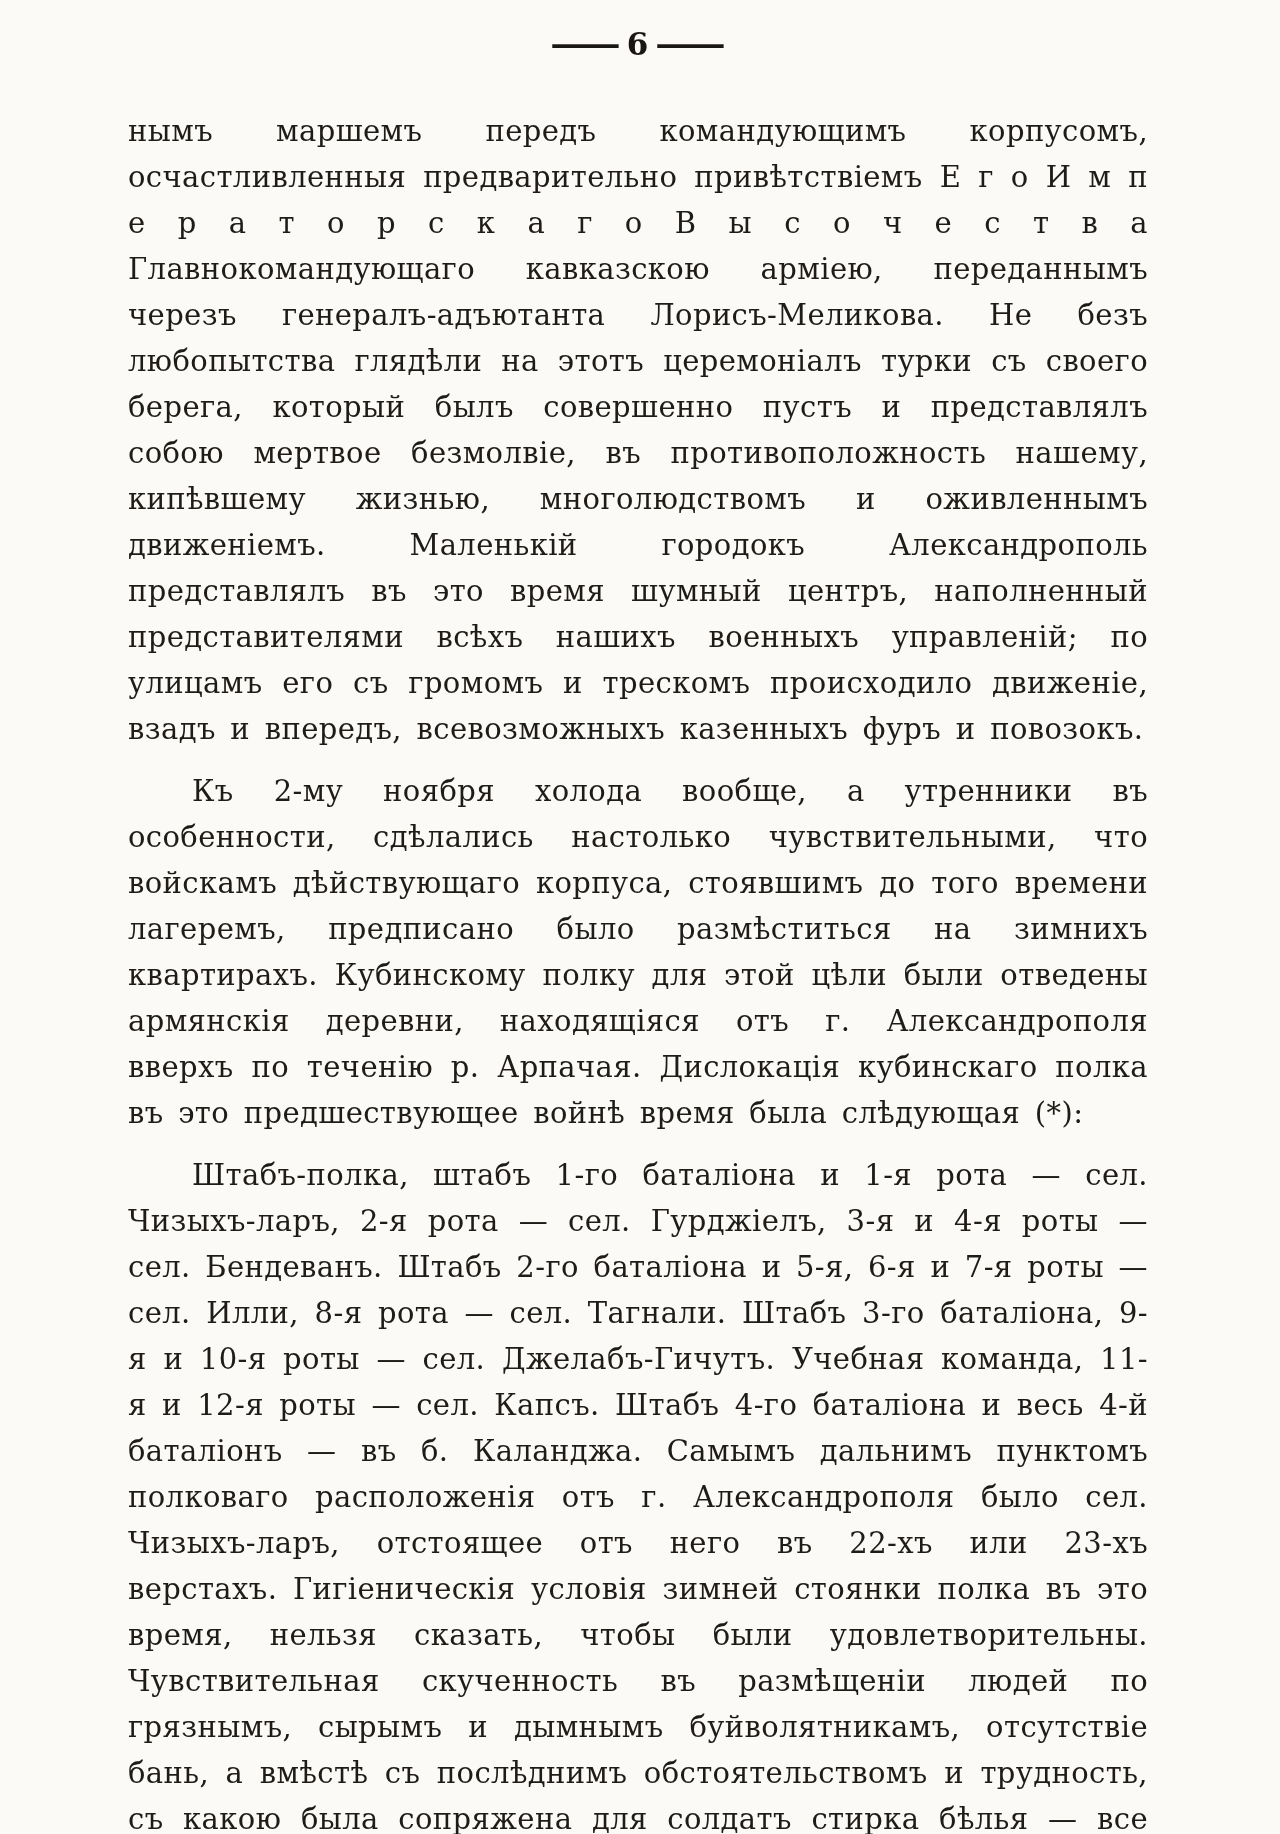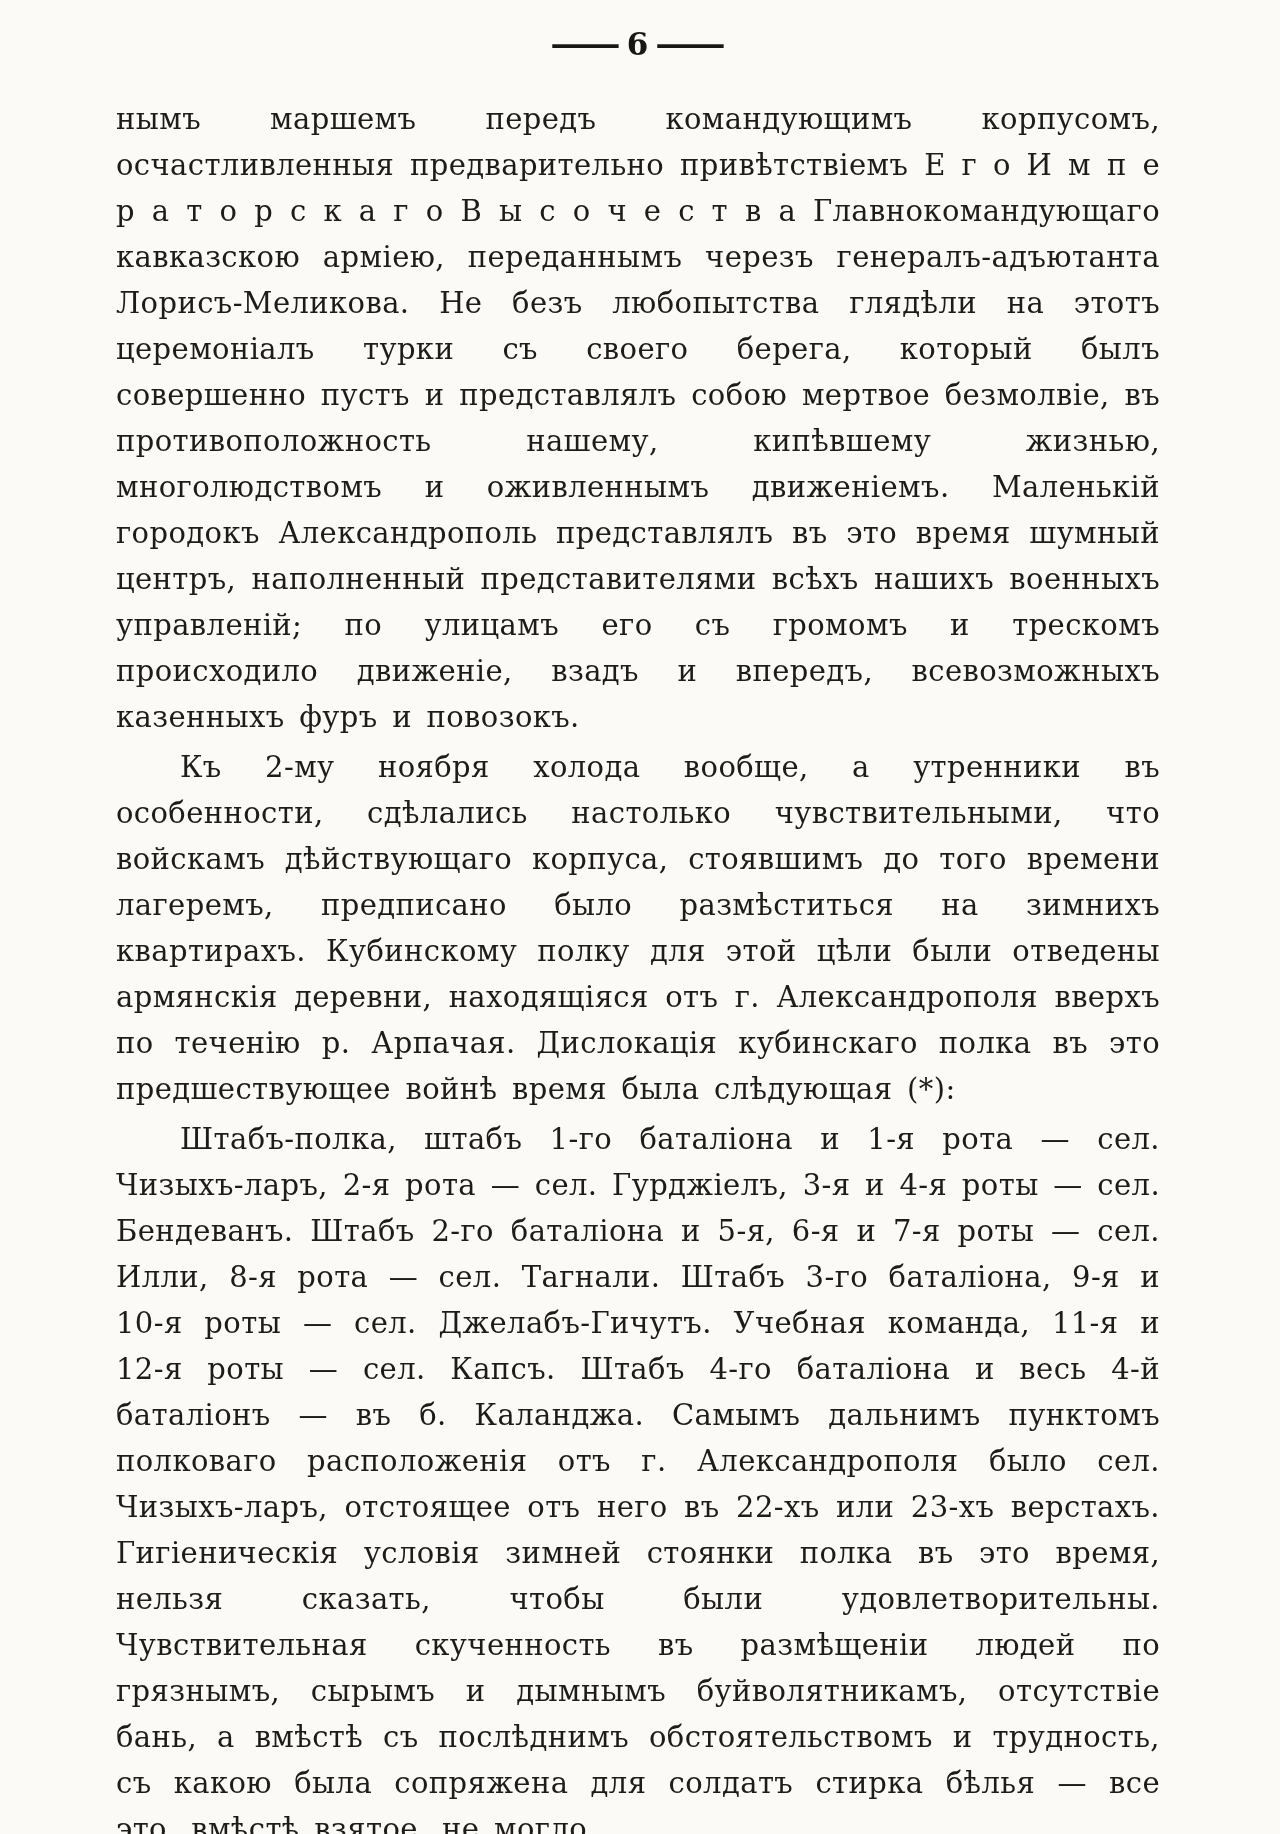--- a/index.html
+++ b/index.html
@@ -42,21 +42,21 @@
     letter-spacing: 1px;
   }
   .text-block {
     font-size: 29px;
     line-height: 46px;
     text-align: justify;
     letter-spacing: 0.4px;
     word-spacing: 5px;
   }
   .text-block p {
-    margin: 4px;
+    margin: 16px;
   }
   .para.indent {
     text-indent: 64px;
   }
   .footnote-section {
     margin-top: auto;
   }
   .footnote-rule {
     width: 338px;
     height: 4px;

